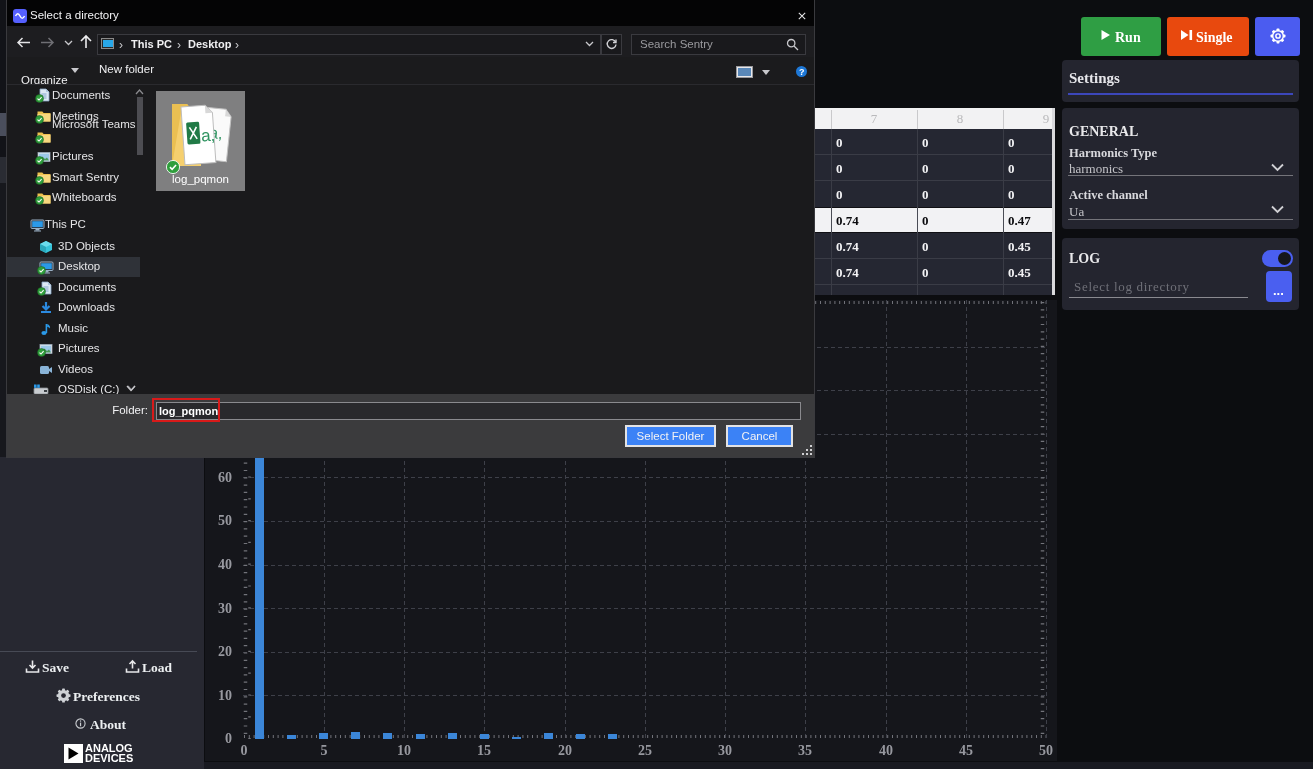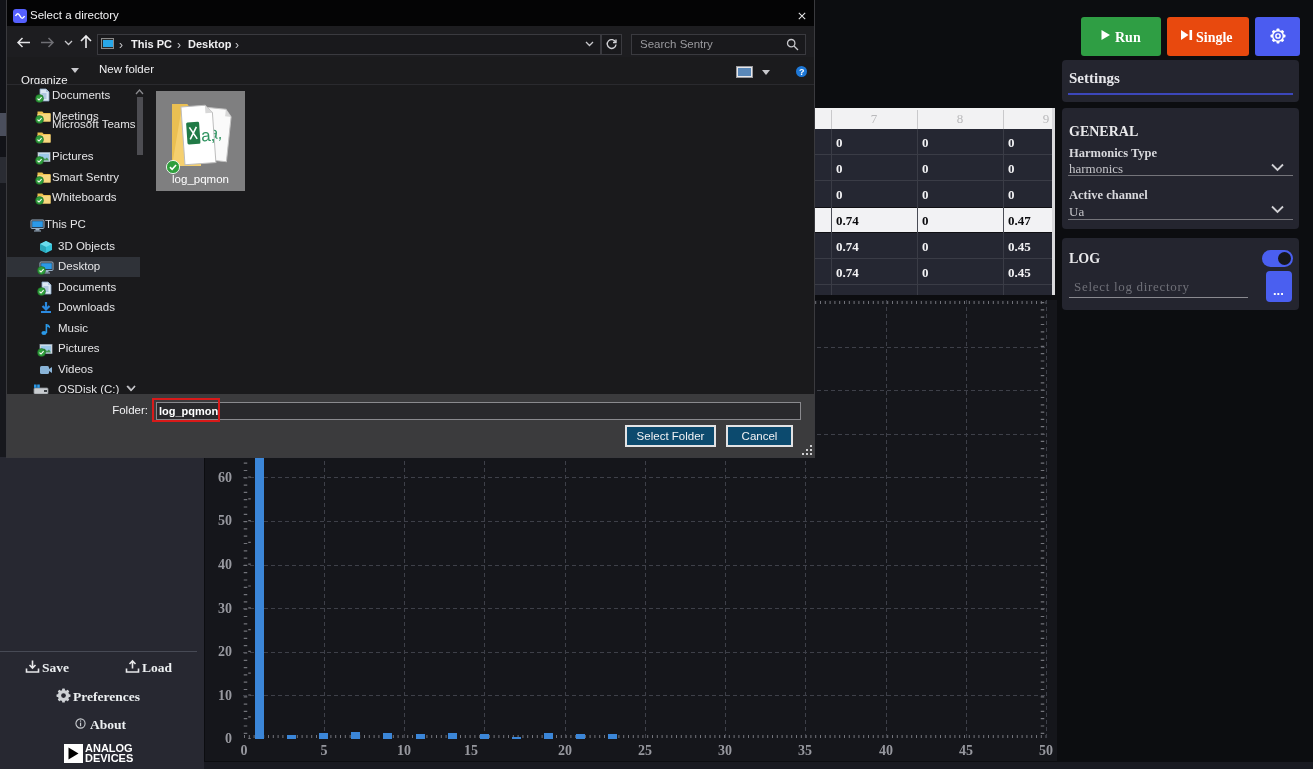--- a/index.html
+++ b/index.html
@@ -16,21 +16,21 @@
     font-weight:bold; color:#97989f; line-height:15px; font-family:"Liberation Serif",serif; }
   .xlab { top:444px; width:40px; height:14px; text-align:center; font-size:14px;
     font-weight:bold; color:#97989f; line-height:14px; font-family:"Liberation Serif",serif; }
   .hcol { top:3px; width:30px; text-align:center; font-size:13px; color:#b9b9bb; font-family:"Liberation Serif",serif; }
   .rsep { left:0; width:240px; height:1px; background:#3a3c46; }
   .tval { font-size:13px; font-weight:bold; color:#f2f2f4; font-family:"Liberation Serif",serif; }
   .tvalb { font-size:13px; font-weight:bold; color:#0b0b0e; font-family:"Liberation Serif",serif; }
   .card { background:#24252f; border-radius:4px; }
   .serif { font-family:"Liberation Serif",serif; }
   .bsep { top:38px; font-size:12px; color:#c8c8cc; }
-  .dlgbtn { top:425px; height:22px; background:#0c4a6e; border:2px solid #e2e2e4;
+  .dlgbtn { top:425px; height:22px; background:#3b82f6; border:2px solid #e2e2e4;
     font-size:11.5px; color:#f2f2f4; text-align:center; line-height:18px; }
   .trow { font-size:11.5px; color:#e4e4e6; white-space:nowrap; }
   .chk { width:9px; height:9px; }
 </style>
 </head>
 <body>
 <svg width="0" height="0" style="position:absolute;">
   <defs>
     <g id="chkp">
       <circle cx="4.5" cy="4.5" r="4" fill="#2f9e3c" stroke="#18581f" stroke-width="0.5"></circle>
@@ -144,21 +144,21 @@
     <div class="abs ylab" style="top:388px;">10</div>
     <div class="abs ylab" style="top:344px;">20</div>
     <div class="abs ylab" style="top:301px;">30</div>
     <div class="abs ylab" style="top:257px;">40</div>
     <div class="abs ylab" style="top:213px;">50</div>
     <div class="abs ylab" style="top:170px;">60</div>
 
     <div class="abs xlab" style="left:19px;">0</div>
     <div class="abs xlab" style="left:99px;">5</div>
     <div class="abs xlab" style="left:179px;">10</div>
-    <div class="abs xlab" style="left:246px;">15</div>
+    <div class="abs xlab" style="left:259px;">15</div>
     <div class="abs xlab" style="left:340px;">20</div>
     <div class="abs xlab" style="left:420px;">25</div>
     <div class="abs xlab" style="left:500px;">30</div>
     <div class="abs xlab" style="left:580px;">35</div>
     <div class="abs xlab" style="left:661px;">40</div>
     <div class="abs xlab" style="left:741px;">45</div>
     <div class="abs xlab" style="left:821px;">50</div>
   </div>
 
   <div id="table" class="abs" style="left:815px;top:108px;width:240px;height:187px;overflow:hidden;">

